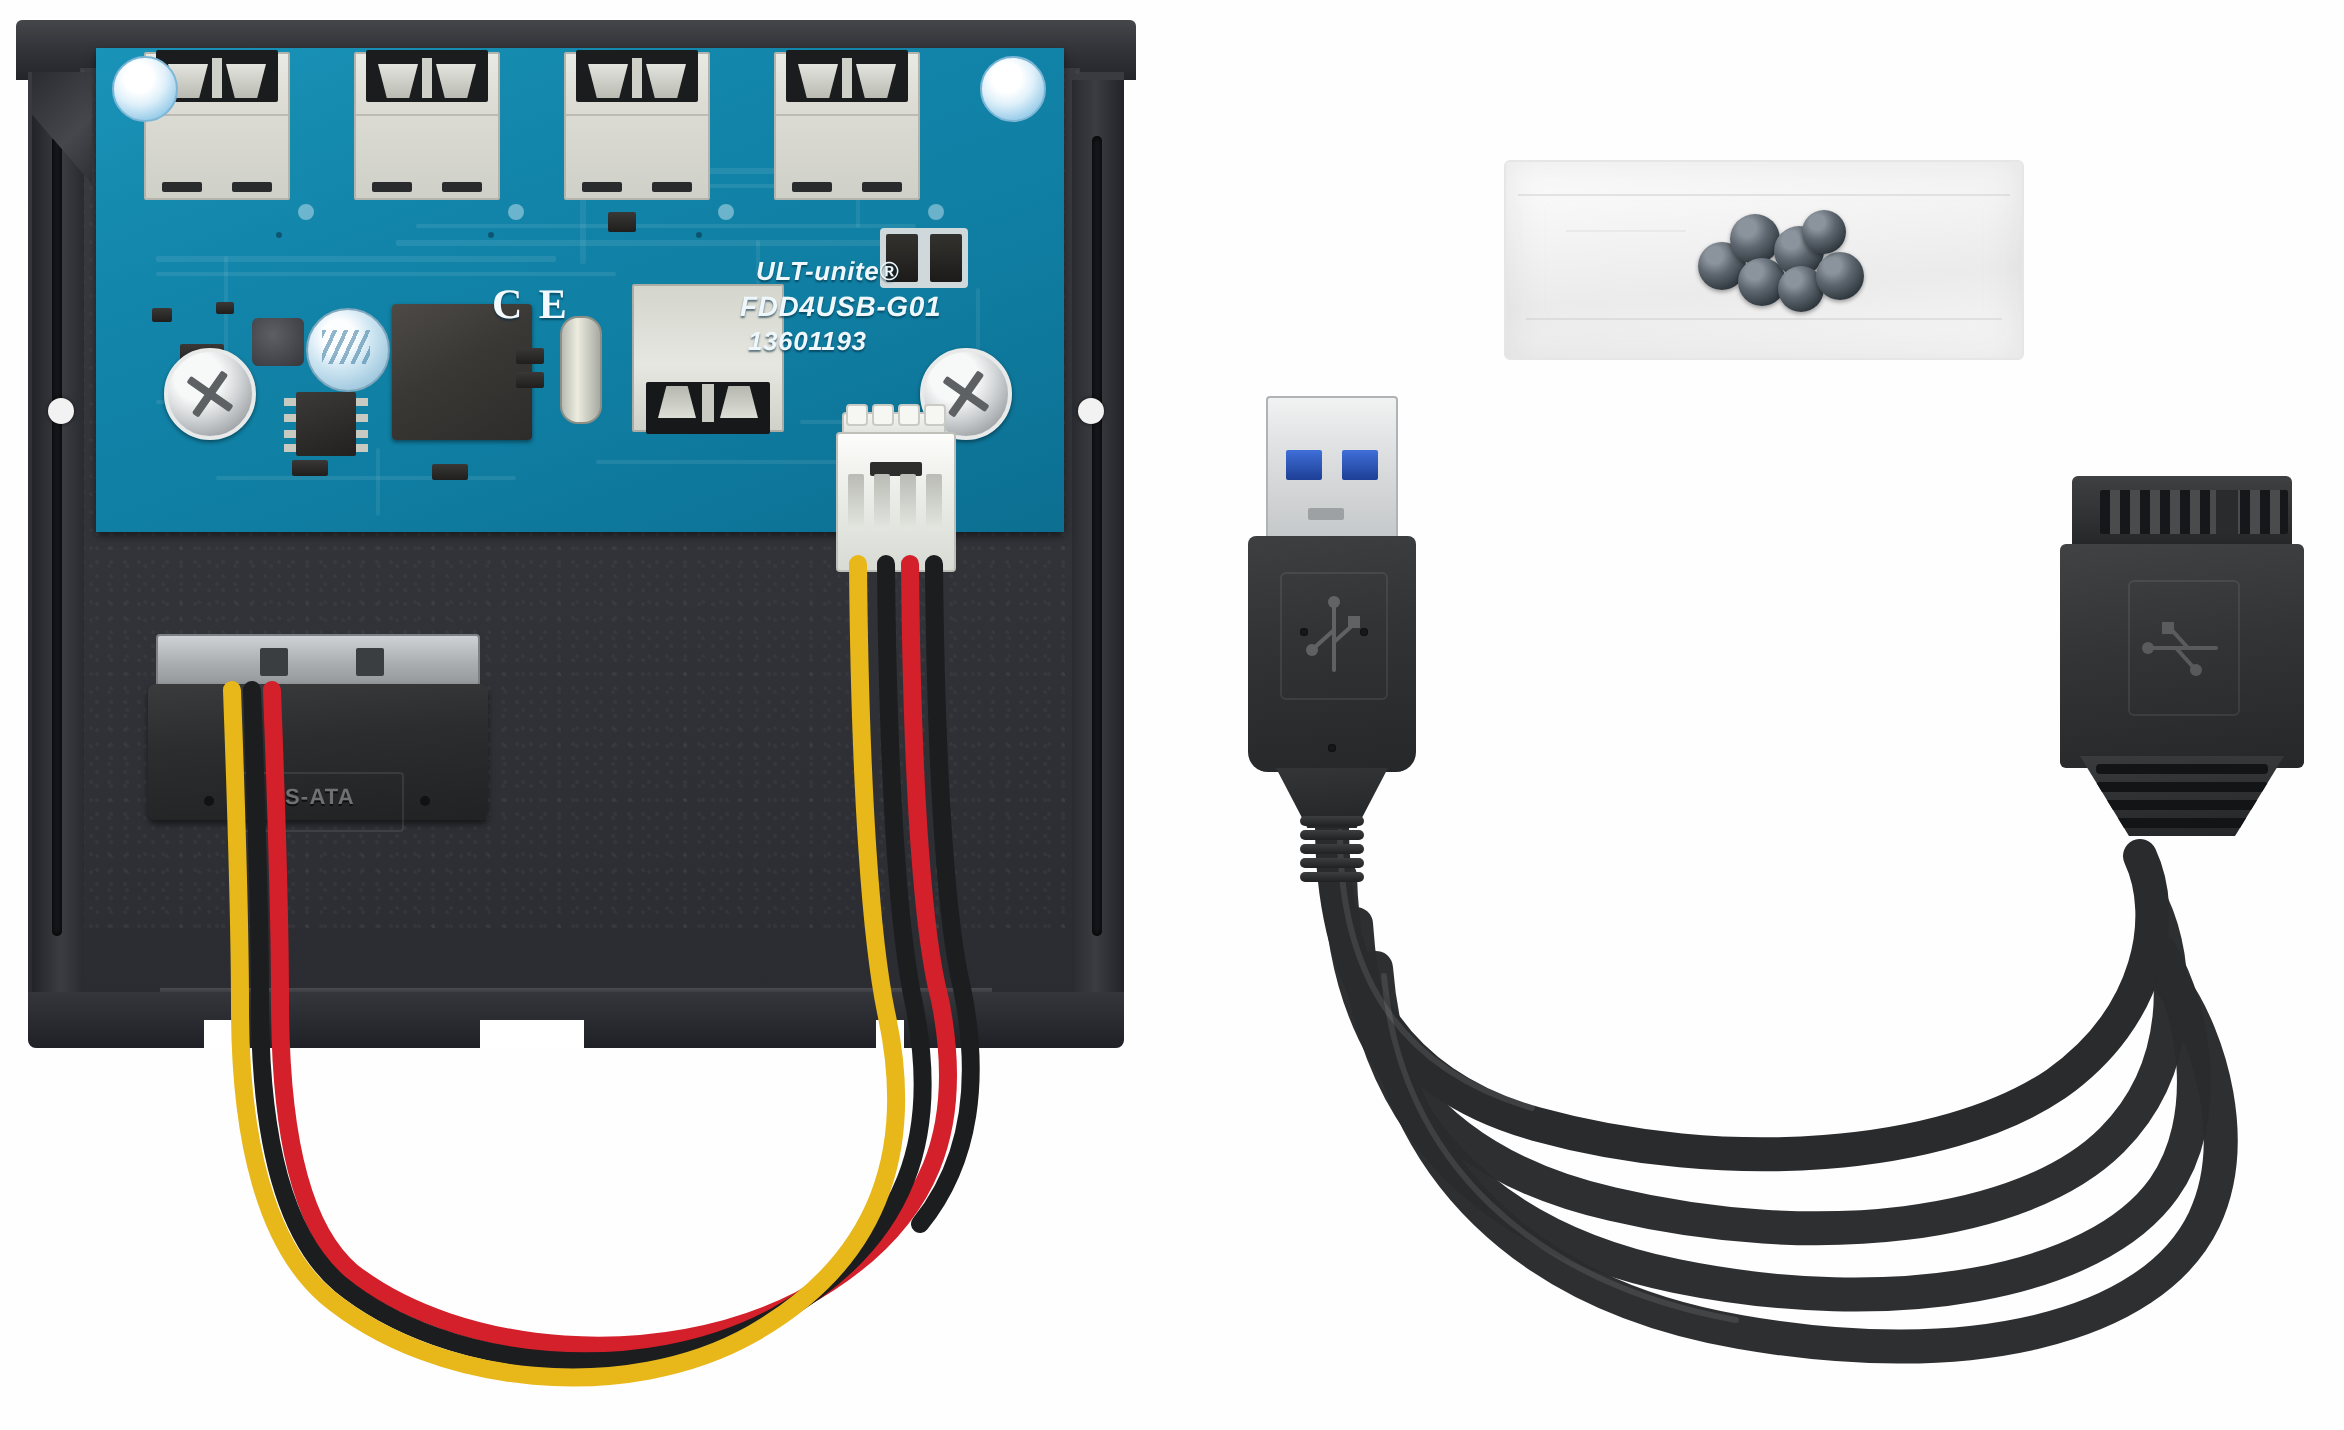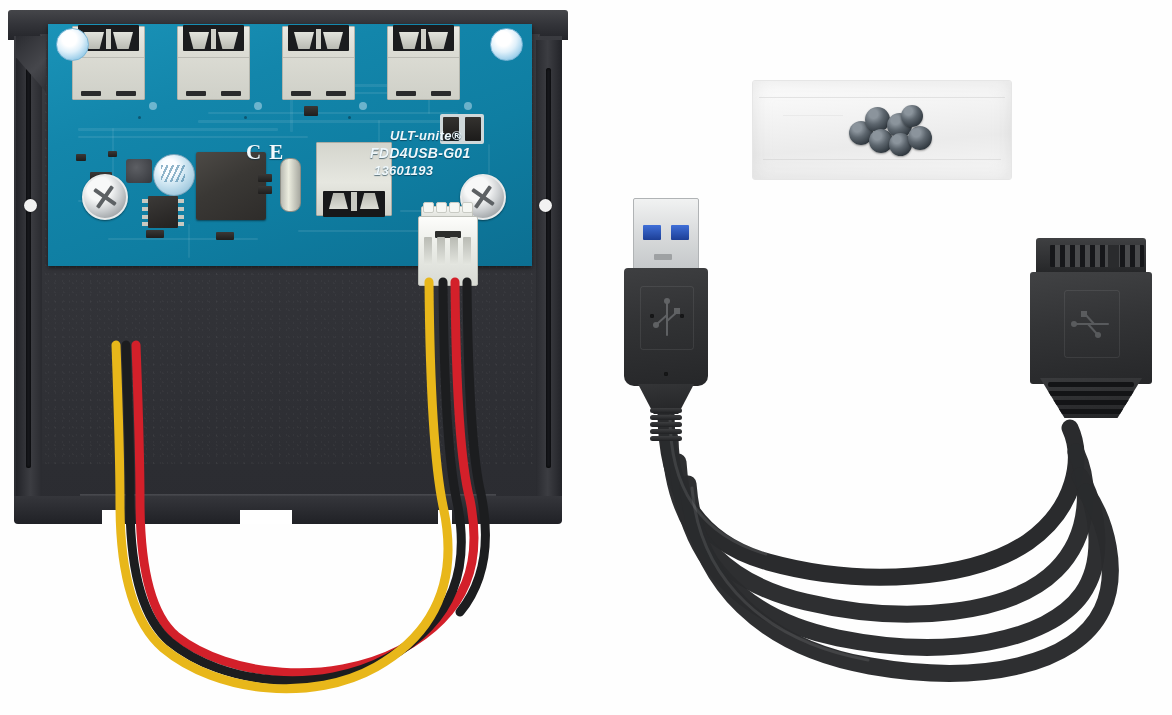--- a/index.html
+++ b/index.html
@@ -338,40 +338,51 @@
         <div class="mouth"></div>
           <div class="tL"></div>
           <div class="tM"></div>
           <div class="tR"></div>
       </div>
 
       <div class="screw" style="left:34px;top:150px;"></div>
       <div class="screw" style="left:412px;top:150px;"></div>
 
       <div class="ce">C E</div>
-      <div class="silk" style="left:342px;top:104px;font-size:13px;">ULT-unite®</div>
+      <div class="silk" style="left:330px;top:104px;font-size:13px;">ULT-unite®</div>
       <div class="silk" style="left:322px;top:121px;font-size:14px;">FDD4USB-G01</div>
       <div class="silk" style="left:326px;top:139px;font-size:13px;">13601193</div>
     </div>
 
     <div id="hdr4">
       <div class="top"></div>
       <div class="nub" style="left:5px;"></div>
         <div class="nub" style="left:18px;"></div>
       <div class="nub" style="left:31px;"></div>
         <div class="nub" style="left:44px;"></div>
       <div class="shell">
         <div class="latch"></div>
         <div class="slot" style="left:5px;"></div>
           <div class="slot" style="left:18px;"></div>
         <div class="slot" style="left:31px;"></div>
           <div class="slot" style="left:44px;"></div>
       </div>
     </div>
 
+    <div id="sata">
+      <div class="metal"></div>
+      <div class="mslot" style="left:56px;"></div>
+      <div class="mslot" style="left:104px;"></div>
+      <div class="body">
+        <div class="emboss"></div>
+        <div class="lbl">S-ATA</div>
+        <div class="dot" style="left:28px;top:56px;"></div>
+        <div class="dot" style="left:136px;top:56px;"></div>
+      </div>
+    </div>
   </div>
 
   <svg id="pwires" viewBox="0 0 1172 715">
 
     <g fill="none" stroke-linecap="round">
       <path d="M455,282 C456,400 462,470 470,500 C482,560 470,612 400,650
                C330,686 230,678 176,636 C150,614 140,566 140,500 C140,450 138,400 136,345" stroke="#d3202a" stroke-width="9"></path>
       <path d="M443,282 C444,400 450,470 457,502 C470,566 456,620 388,658
                C322,694 224,686 170,642 C142,618 130,568 130,502 C130,452 128,400 126,345" stroke="#1c1d1f" stroke-width="9"></path>
       <path d="M429,282 C430,400 436,472 443,506 C458,574 441,630 376,667

